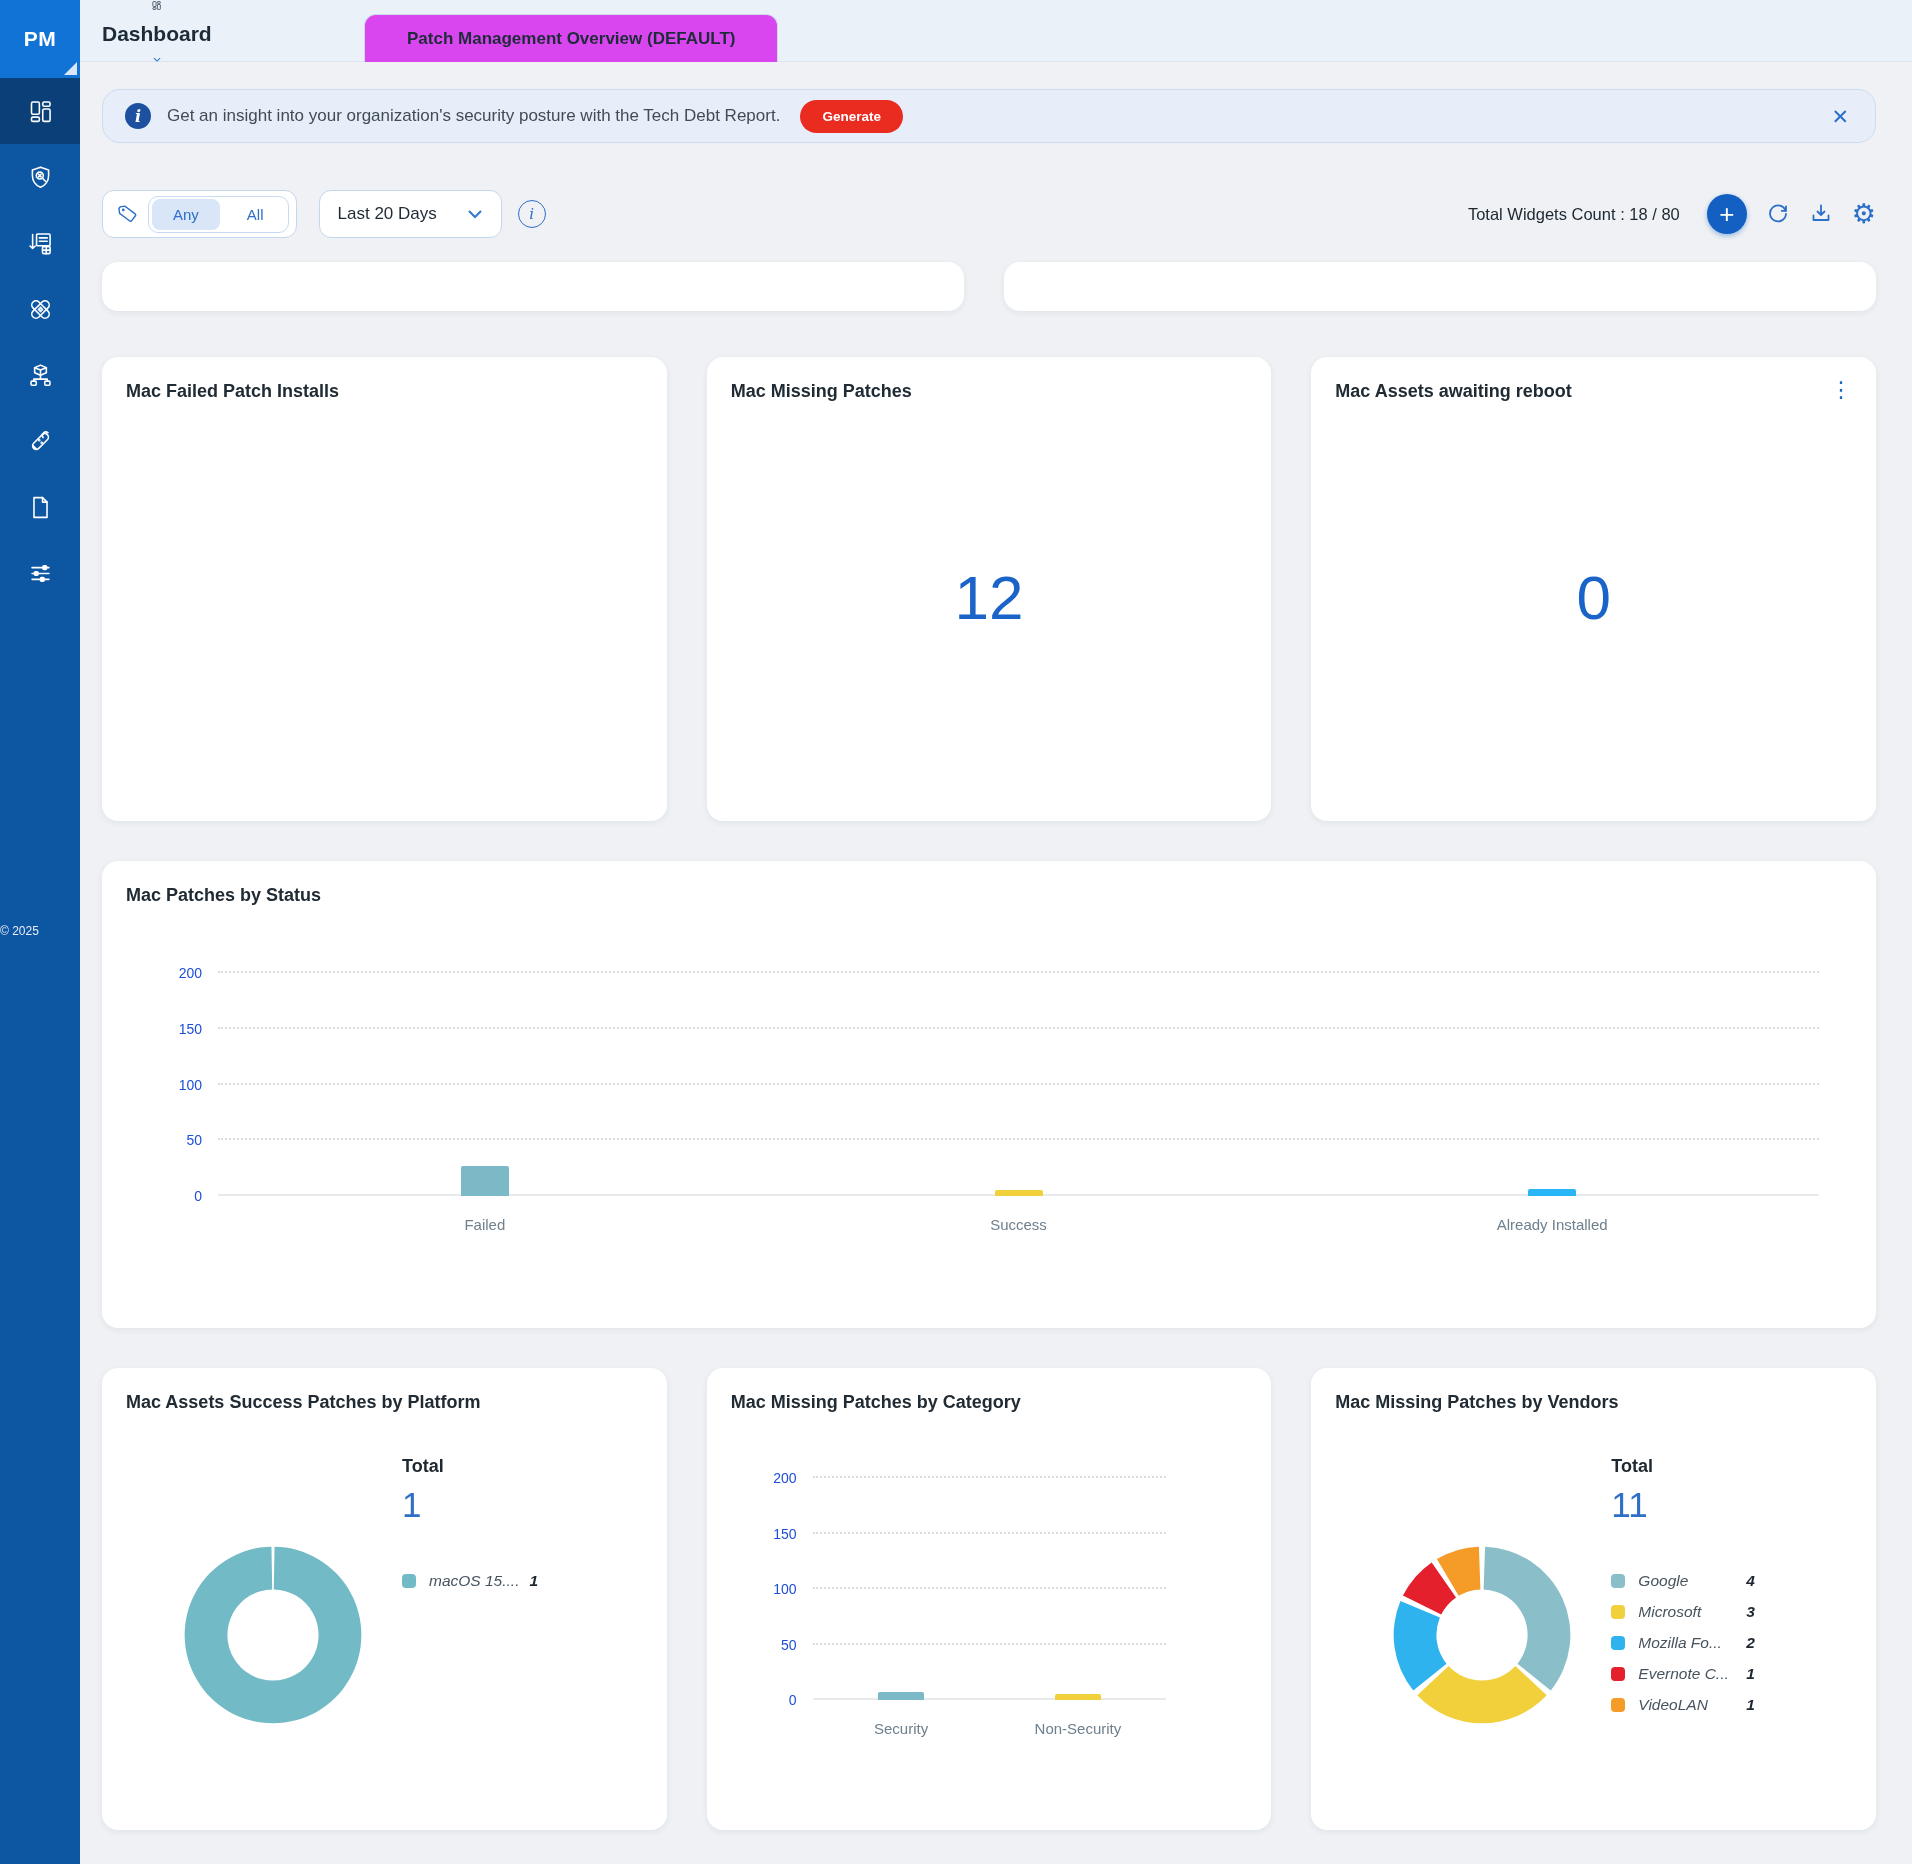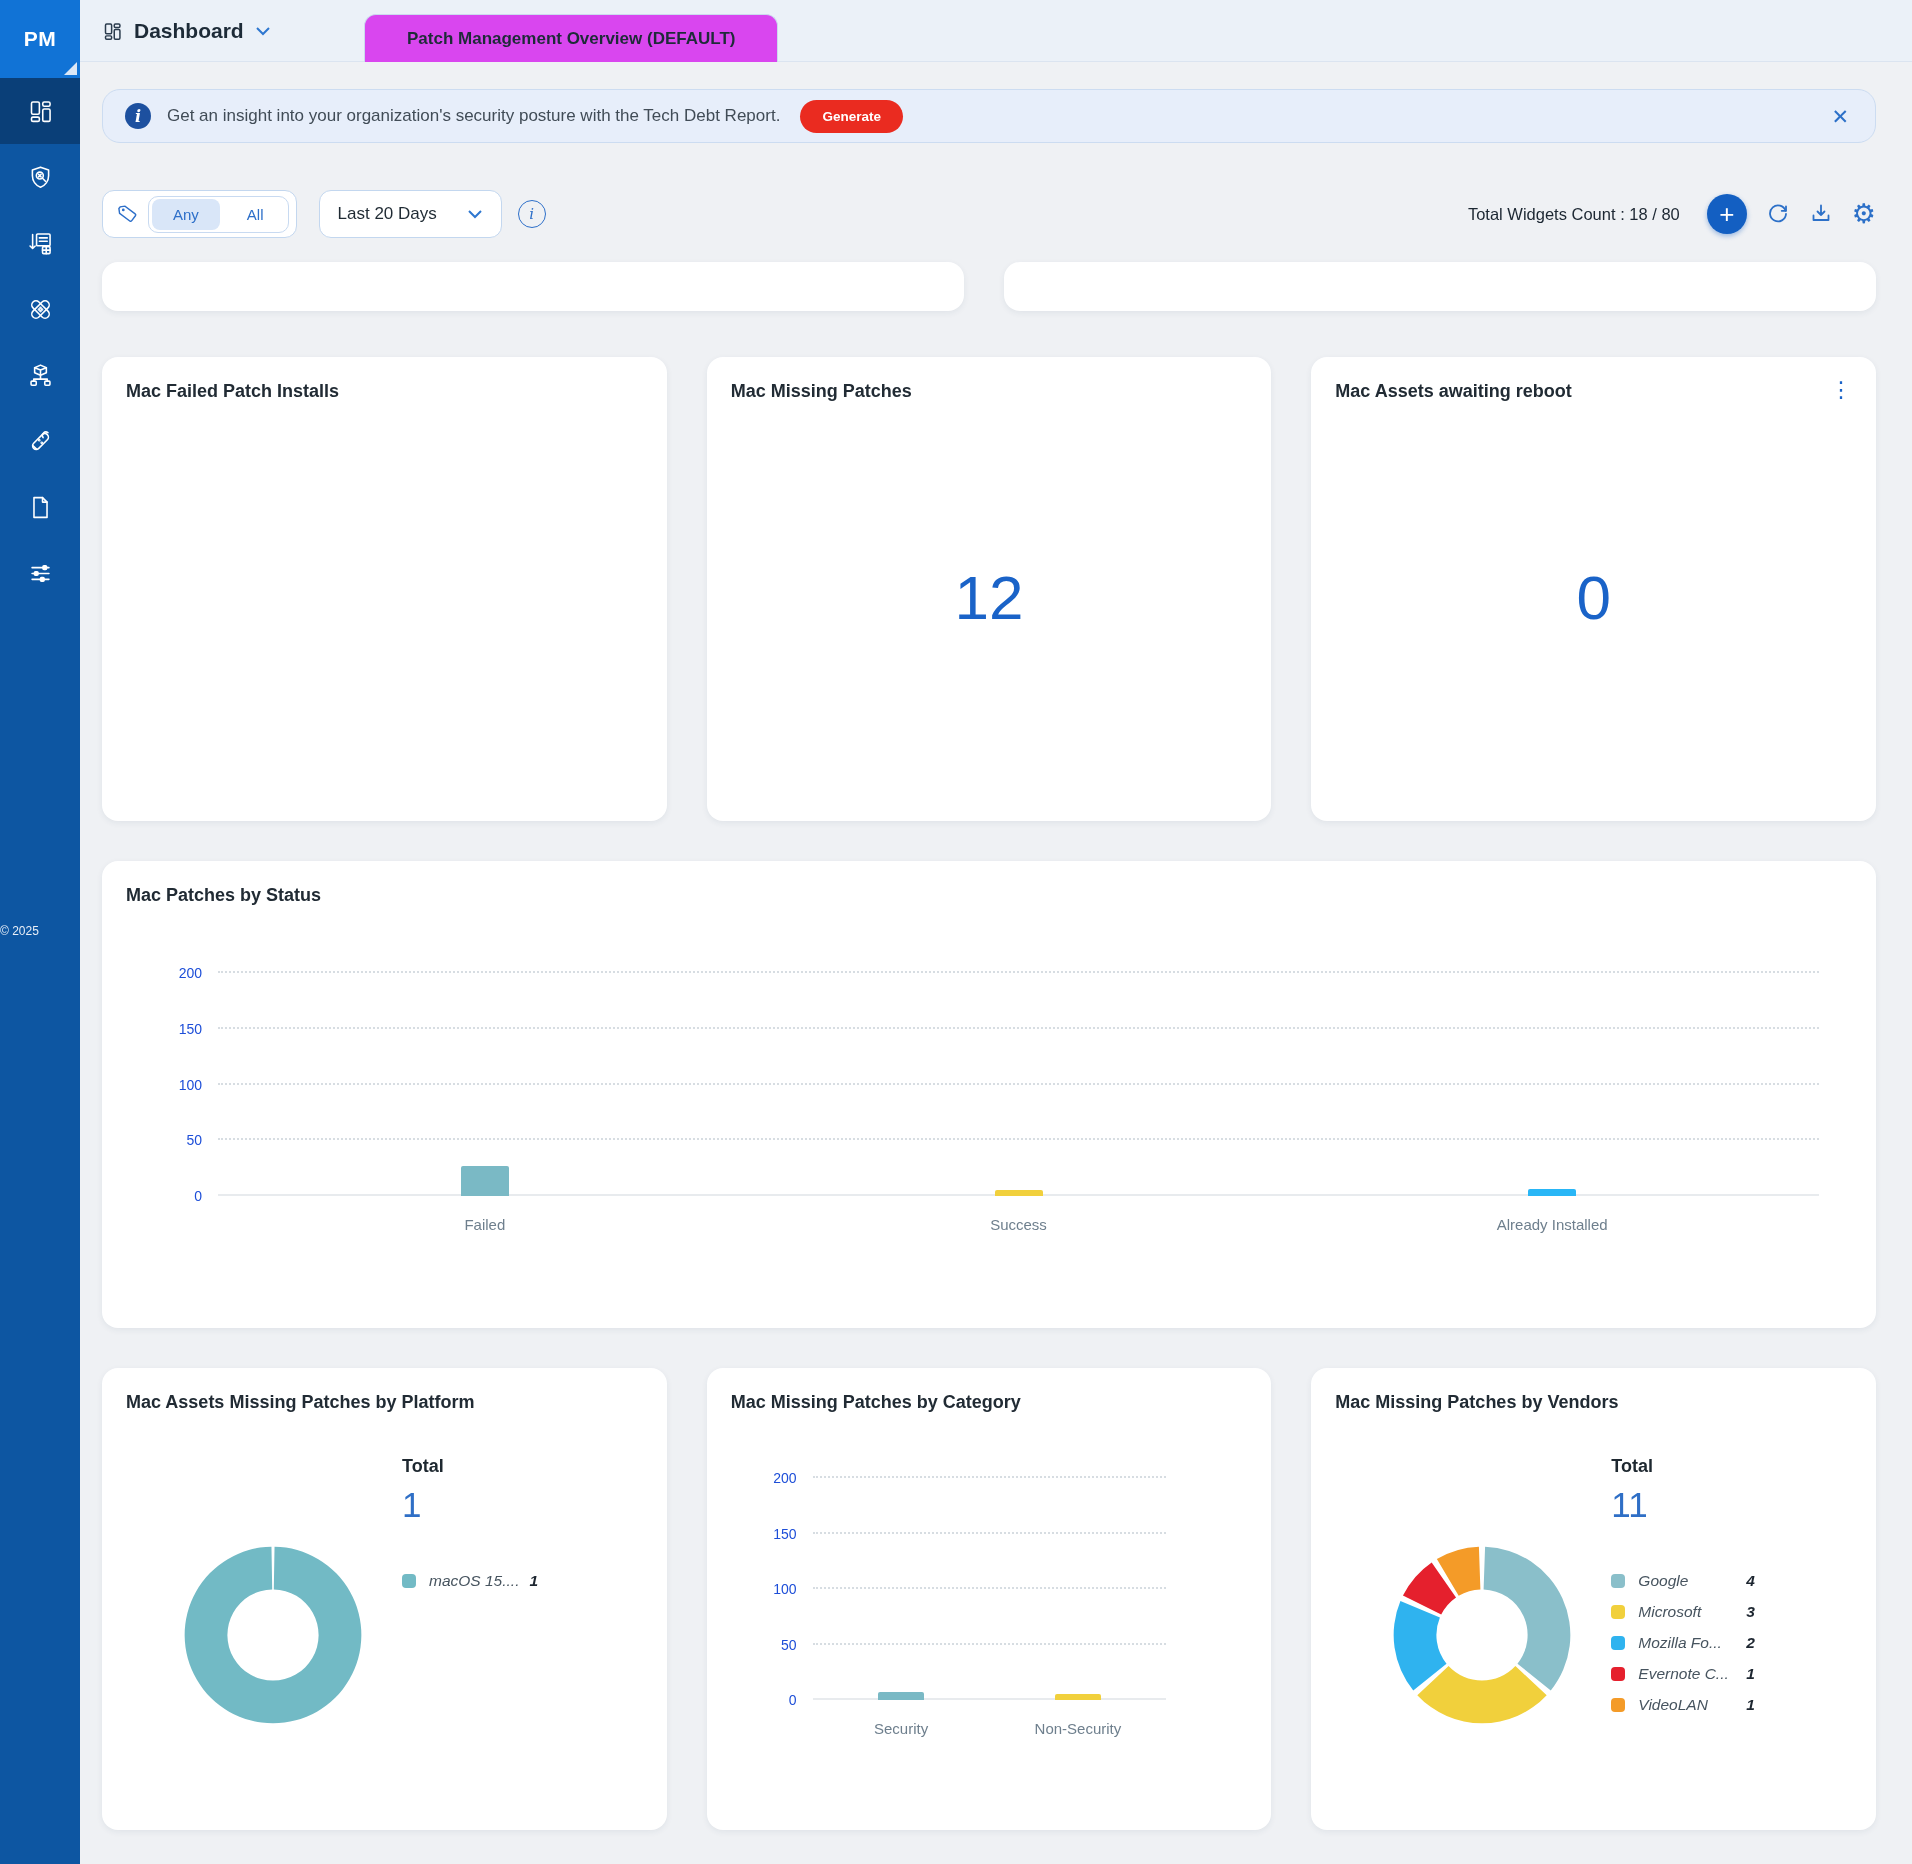--- a/index.html
+++ b/index.html
@@ -15,21 +15,21 @@
     border-style:solid; border-width:0 0 13px 13px; border-color:transparent transparent #dbe7f6 transparent; }
   .nav { position:absolute; top:78px; left:0; right:0; }
   .nav-item { width:80px; height:66px; display:flex; align-items:center; justify-content:center; cursor:pointer; }
   .nav-item.active { background:#0a3f78; }
   .nav-item svg { width:27px; height:27px; stroke:#fff; fill:none; stroke-width:1.4; stroke-linecap:round; stroke-linejoin:round; }
   .copyright { position:absolute; top:924px; width:72px; text-align:left; color:#e8eef7; font-size:12px; }
 
   
   .main { margin-left:80px; }
   .topbar { position:relative; height:62px; background:#ebf1f8; border-bottom:1px solid #dbe4f0; }
-  .nav-title-group { position:absolute; left:22px; top:0; height:62px; display:flex; align-items:center; gap:11px; cursor:pointer; }
+  .nav-title-group { position:absolute; left:22px; top:0; height:62px; display:flex; align-items:center; gap:11px; cursor:pointer;flex-direction:column; }
   .nav-title-group svg.grid { width:21px; height:21px; stroke:#2b3c4e; fill:none; stroke-width:1.7; }
   .nav-title { font-size:21px; font-weight:bold; color:#1d2b38; }
   .tab { position:absolute; left:284px; bottom:-1px; height:48px; display:flex; align-items:center;
     padding:0 42px; background:#d946ef; border:1px solid #cbdbee; border-bottom:none;
     border-radius:12px 12px 0 0; font-size:17px; font-weight:bold; color:#1e2b38; cursor:pointer; }
 
   .content { padding:0 36px 0 22px; }
 
   
   .banner { margin-top:27px; height:54px; background:#e7eefa; border:1px solid #ccdcf1; border-radius:18px;
@@ -299,21 +299,21 @@
           <div class="bar" style="left: 50%; height: 2.5%; background: rgb(241, 208, 60);"></div>
           <div class="cat" style="left: 50%;">Success</div>
           <div class="bar" style="left: 83.3333%; height: 3%; background: rgb(41, 182, 246);"></div>
           <div class="cat" style="left: 83.3333%;">Already Installed</div>
         </div>
     </div>
 
     <div class="grid3 bottom-row">
 
       <div class="card donut-card">
-        <div class="card-title">Mac Assets Missing Patches by Platform</div>
+        <div class="card-title">Mac Assets Success Patches by Platform</div>
         <svg class="donut-svg" viewBox="0 0 200 200">
             <path d="M 101.62 7.01 A 93 93 0 1 1 98.38 7.01 L 99.16 52.01 A 48 48 0 1 0 100.84 52.01 Z" fill="#72bac5"></path>
           </svg>
         <div class="donut-right">
           <div class="total-label">Total</div>
           <div class="total-value">1</div>
           <div class="legend">
             <div class="legend-row">
               <span class="swatch" style="background: rgb(114, 186, 197);"></span>
               <span class="legend-label" style="width:auto">macOS 15....</span>

